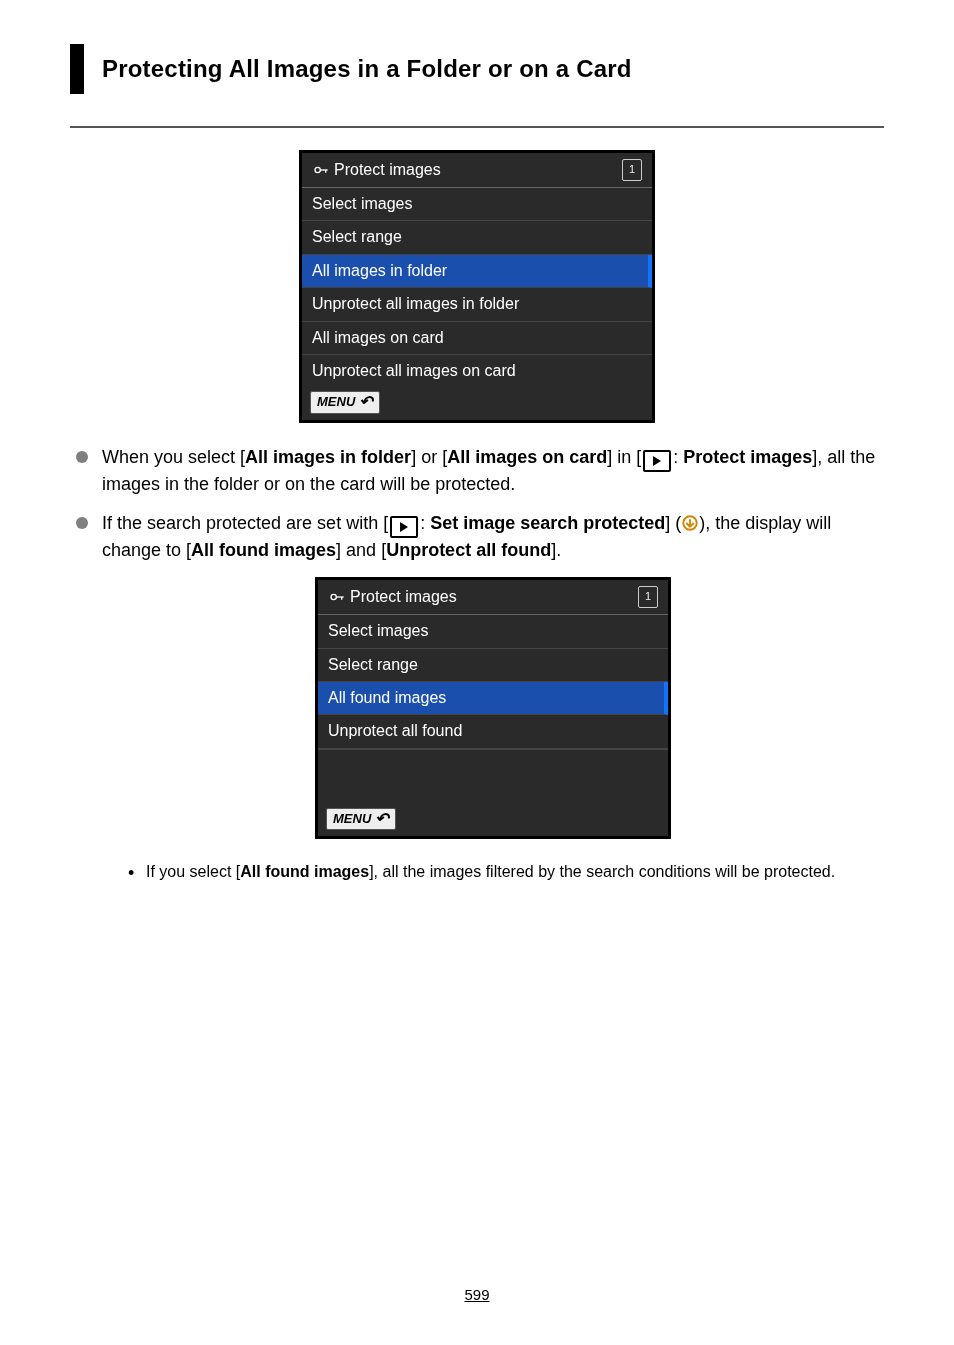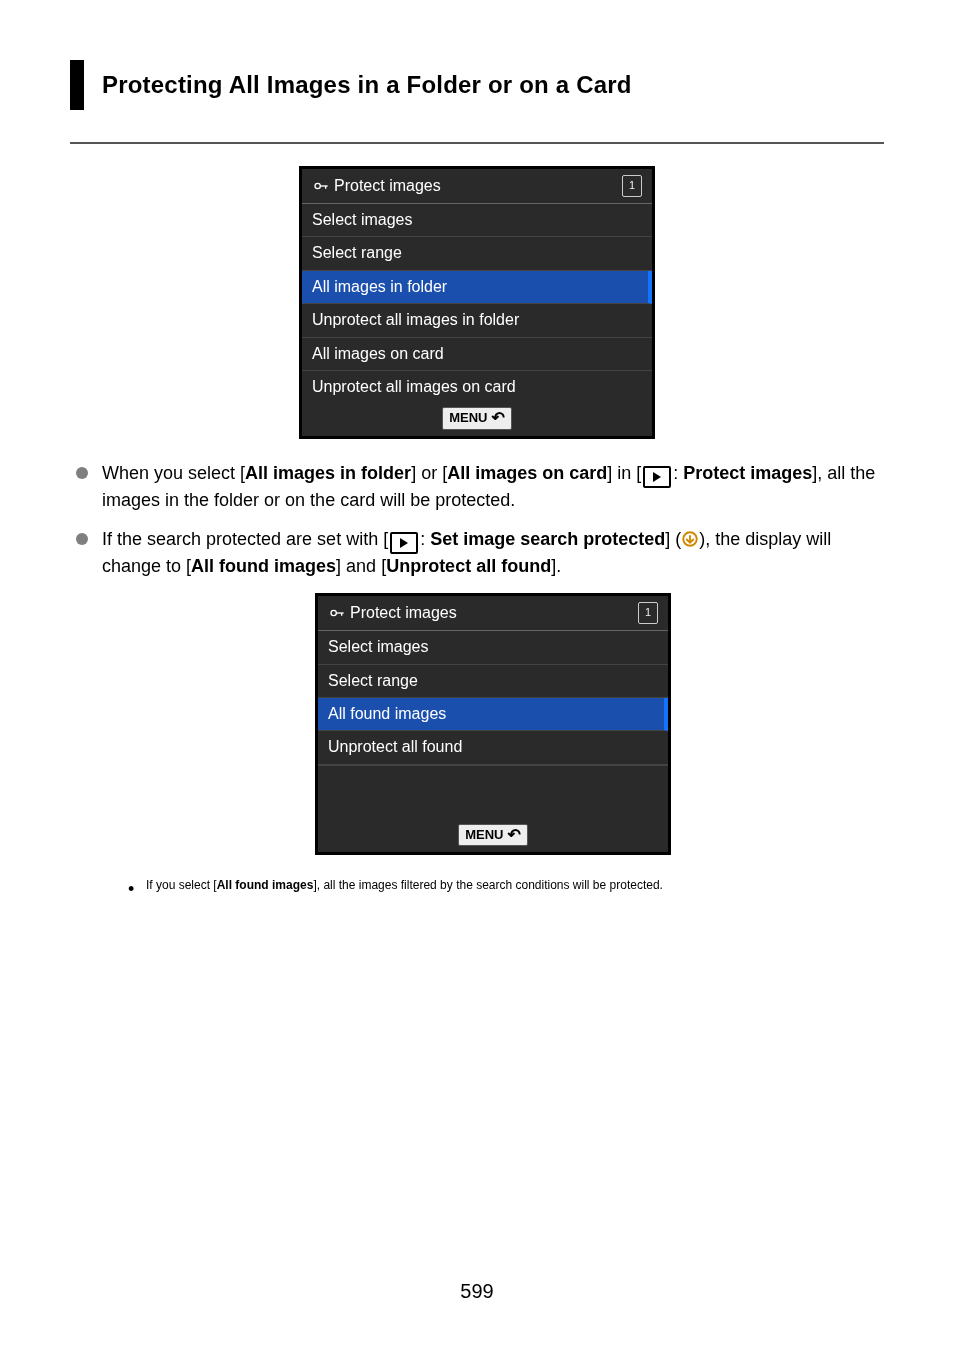--- a/index.html
+++ b/index.html
@@ -8,21 +8,21 @@
     background: #fff;
     font-family: Arial, Helvetica, sans-serif;
     color: #000;
     font-size: 18px;
     line-height: 1.4;
   }
   .page {
     width: 954px;
     min-height: 1345px;
     box-sizing: border-box;
-    padding: 60px 70px 40px 70px;
+    padding: 44px 70px 40px 70px;
     position: relative;
   }
 
   
   .heading-block {
     border-left: 14px solid #000;
     padding: 8px 0 8px 18px;
     margin-bottom: 34px;
   }
   .heading-block h1 {
@@ -83,22 +83,23 @@
   }
   .menu-item:last-child { border-bottom: none; }
   .menu-item.selected {
     background: #1b4fad;
     border-right: 4px solid #1174ff;
   }
   .menu-item.noborder { border-bottom: none; }
 
   .menu-footer {
     display: flex;
-    justify-content: center;
+    justify-content: flex-start;
     padding: 4px 8px 6px 8px;
+    font-style: italic;
   }
   .menu-btn {
     display: inline-flex;
     align-items: center;
     gap: 4px;
     background: #eee;
     color: #000;
     font-weight: bold;
     font-size: 13px;
     padding: 1px 6px;
@@ -135,21 +136,21 @@
 
   ul.sub-list {
     list-style: none;
     padding: 0 0 0 26px;
     margin: 6px 0 0 0;
   }
   ul.sub-list > li {
     position: relative;
     padding-left: 18px;
     margin-bottom: 14px;
-    font-size: 12px;
+    font-size: 16px;
   }
   ul.sub-list > li::before {
     content: "•";
     position: absolute;
     left: 0;
     top: 0;
     font-size: 18px;
     color: #000;
   }
 
@@ -182,21 +183,22 @@
     color: #d18700;
   }
 
   .bold { font-weight: bold; }
 
   .page-number {
     position: absolute;
     bottom: 40px;
     left: 0; right: 0;
     text-align: center;
-    font-size: 20px;
+    font-size: 15px;
+    text-decoration: underline;
   }
   .spacer {
     height: 54px;
     border-top: 1px solid #444;
   }
 </style>
 </head>
 <body>
 
 <div class="page">

